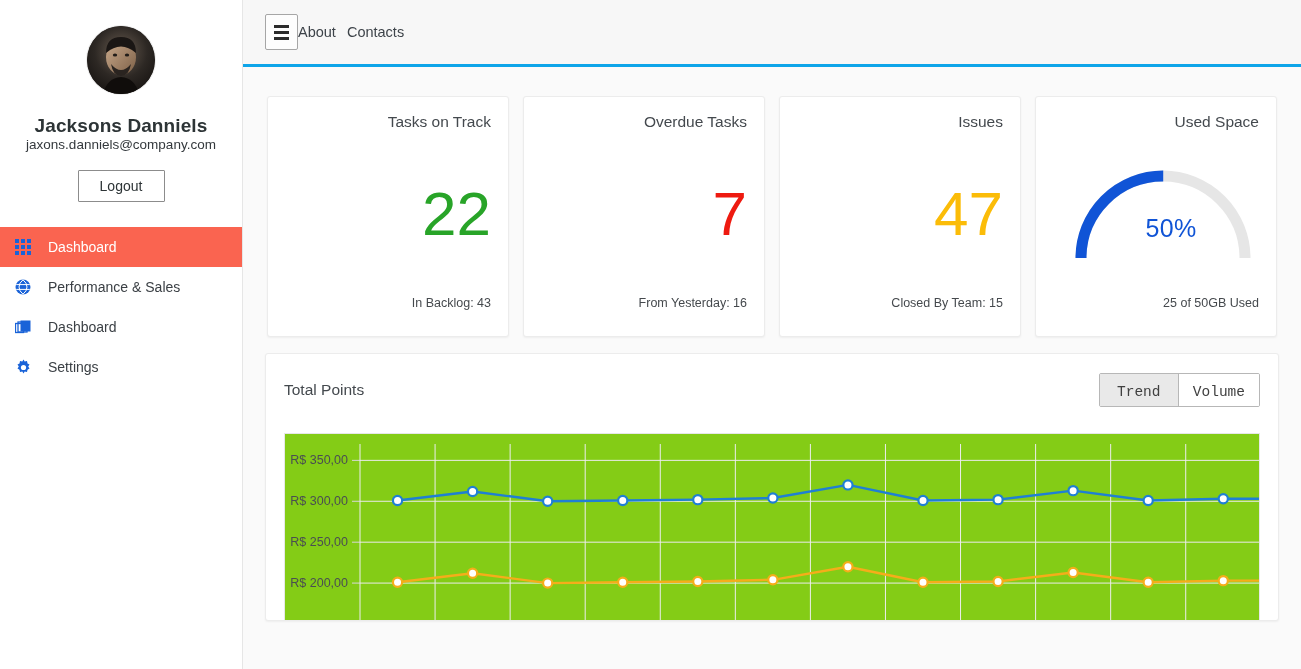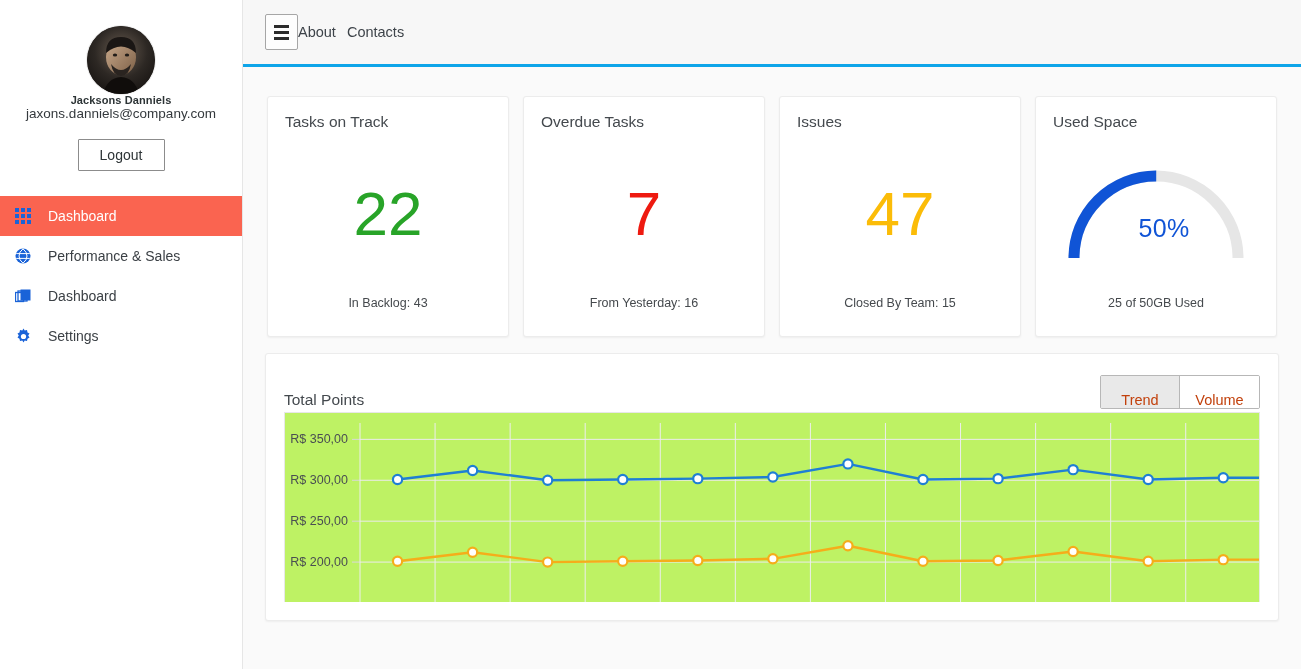--- a/index.html
+++ b/index.html
@@ -46,21 +46,22 @@
     border-radius: 50%;
     overflow: hidden;
     margin-top: 10px;
     background: #2b2724;
     position: relative;
     box-shadow: 0 0 0 1px rgba(0,0,0,0.08);
   }
   .avatar svg { display: block; width: 68px; height: 68px; }
 
   .profile-name {
-    font-size: 11px;
+    margin-top: 21px;
+    font-size: 19px;
     font-weight: bold;
     color: #2d3436;
     letter-spacing: .1px;
   }
 
   .profile-email {
     font-size: 13.5px;
     color: #34393d;
   }
 
@@ -187,20 +188,21 @@
   .card {
     flex: 1;
     background: #ffffff;
     border: 1px solid #ececec;
     border-radius: 3px;
     box-shadow: 0 1px 2px rgba(0,0,0,0.05);
     height: 241px;
     padding: 16px 17px 13px 17px;
     display: flex;
     flex-direction: column;
+    align-items: flex-end;
   }
 
   .card-title {
     font-size: 15.5px;
     color: #44494e;
     font-weight: normal;
   }
 
   .card-body {
     flex: 1;
@@ -249,58 +251,58 @@
     border: 1px solid #ececec;
     border-radius: 3px;
     box-shadow: 0 1px 2px rgba(0,0,0,0.05);
     padding: 17px 18px 0 18px;
     height: 268px;
     overflow: hidden;
   }
 
   .chart-head {
     display: flex;
-    align-items: flex-end;
+    align-items: center;
     justify-content: space-between;
     height: 38px;
     gap: 35px;
   }
 
   .chart-title {
     font-size: 15.5px;
     color: #44494e;
   }
 
   .toggle-group {
     display: flex;
     border: 1px solid #b7b7b7;
     border-radius: 2px;
     overflow: hidden;
     height: 34px;
   }
   .toggle-btn {
     min-width: 79px;
-    padding: 16px 14px;
+    padding: 10px 14px;
     background: #ffffff;
     border: none;
     font-size: 14.5px;
-    color: #c2410c;
+    color: #404040;
     cursor: pointer;
-    font-family: Liberation Sans, sans-serif;
+    font-family: Liberation Mono, monospace;
   }
   .toggle-btn.active {
     background: #e9e9e9;
     border-right: 1px solid #b7b7b7;
   }
 
   .plot-area {
-    margin-top: 3px;
+    margin-top: 24px;
     border: 1px solid #e7e7e7;
     border-bottom: none;
-    background: #bef264;
+    background: #84cc16;
     height: 190px;
     overflow: hidden;
   }
   .plot-area svg { display: block; }
 </style>
 </head>
 <body>
 
 <div id="app">
 

